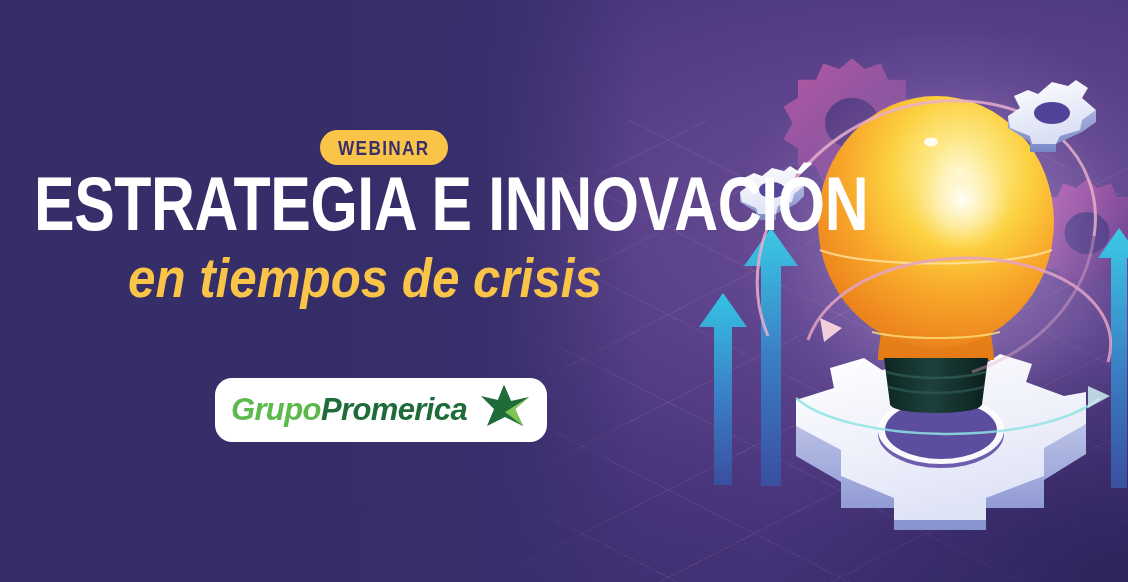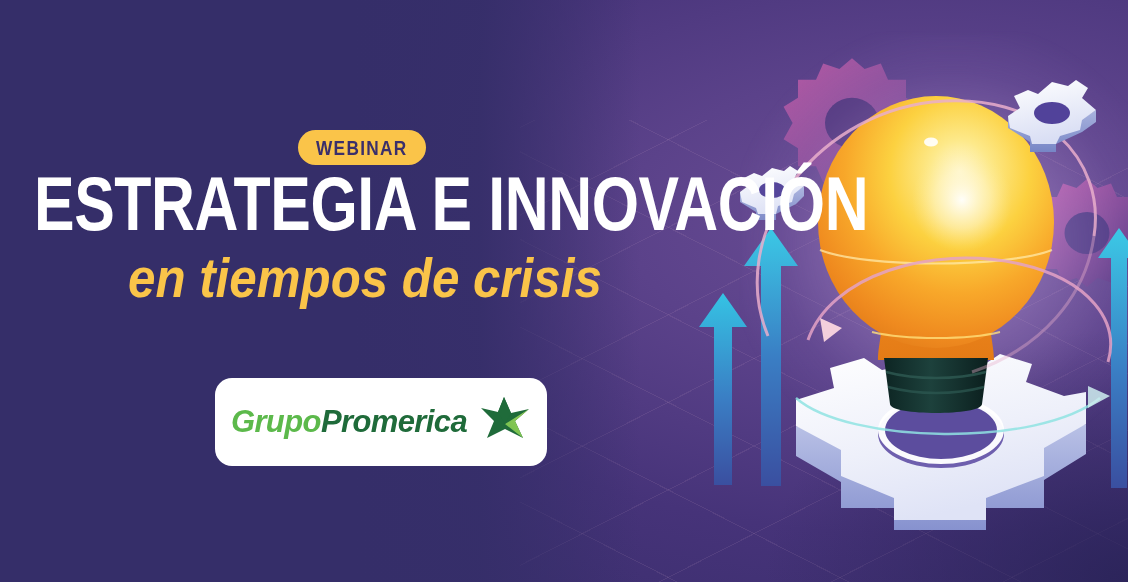--- a/index.html
+++ b/index.html
@@ -77,21 +77,21 @@
   .gear3d { position: absolute; }
   .gear3d svg { display: block; }
 
   
   .bulb { position: absolute; left: 806px; top: 82px; width: 260px; height: 340px; }
   .bulb svg { display: block; }
 
   
   .badge {
     position: absolute;
-    left: 298px; top: 130px;
+    left: 320px; top: 130px;
     width: 128px; height: 35px;
     background: #fac449;
     border-radius: 18px;
     display: flex;
     align-items: center;
     justify-content: center;
   }
   .badge-text {
     color: #3a2f6b;
     font-size: 21px;
@@ -127,21 +127,21 @@
     white-space: nowrap;
     transform: scaleX(0.88);
     transform-origin: left top;
     font-family: "Liberation Sans Narrow", "Liberation Sans", sans-serif;
   }
 
   
   .logo-card {
     position: absolute;
     left: 215px; top: 378px;
-    width: 332px; height: 88px;
+    width: 332px; height: 64px;
     background: #ffffff;
     border-radius: 17px;
     display: flex;
     align-items: center;
     justify-content: center;
     gap: 0;
   }
   .logo-wordmark {
     font-size: 31px;
     font-weight: 700;

